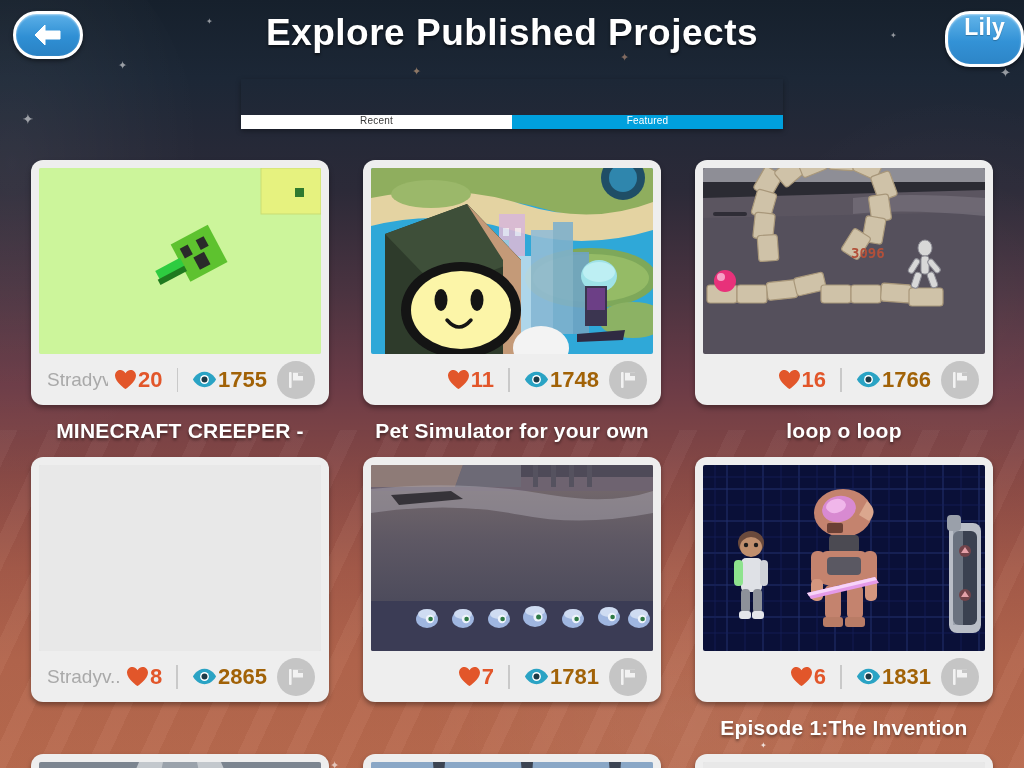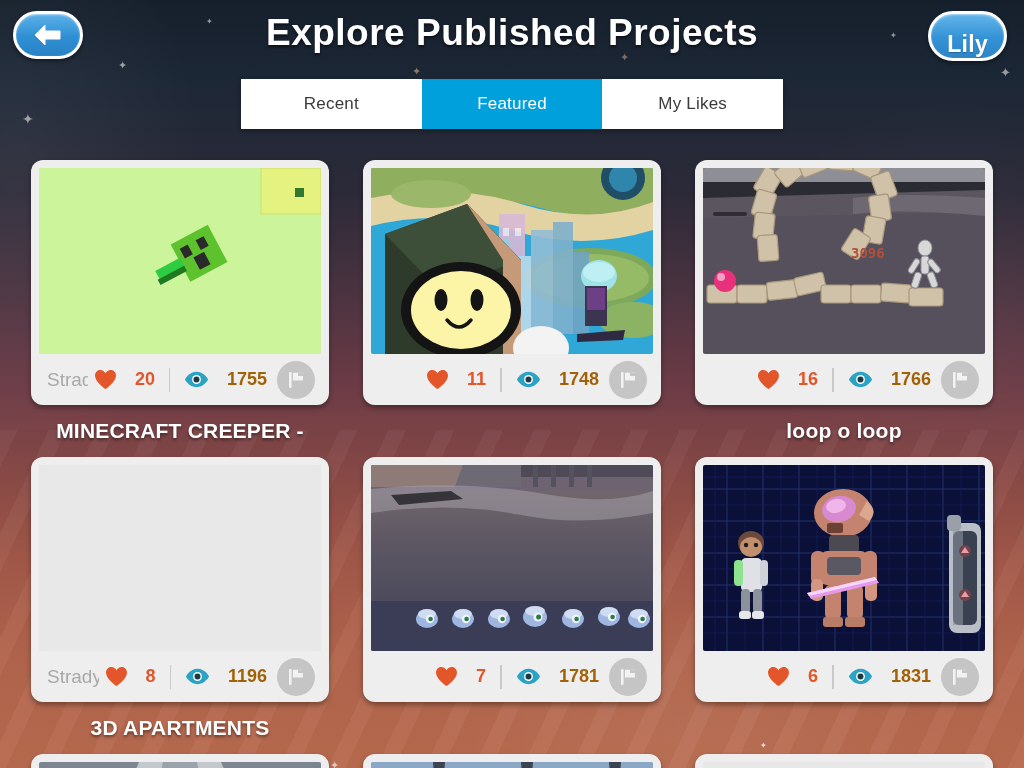--- a/index.html
+++ b/index.html
@@ -55,26 +55,26 @@
   .back-btn {
     position: absolute; left: 13px; top: 11px;
     width: 70px; height: 48px; border-radius: 24px;
     background: linear-gradient(180deg, #5cb0e8 0%, #2f8fd4 55%, #2a82c4 100%);
     border: 3px solid #ffffff;
     box-shadow: 0 2px 4px rgba(0,0,0,0.45), inset 0 1px 2px rgba(255,255,255,0.55);
     display: flex; align-items: center; justify-content: center;
     cursor: pointer;
   }
   .user-btn {
-    position: absolute; right: 17px; top: 11px;
-    min-width: 78px; height: 50px; padding: 0 16px; border-radius: 25px;
+    position: absolute; right: 0; top: 11px;
+    min-width: 78px; height: 56px; padding: 0 16px; border-radius: 25px;
     background: linear-gradient(180deg, #63b5ea 0%, #3392d6 55%, #2d85c7 100%);
     border: 3px solid #ffffff;
     box-shadow: 0 2px 4px rgba(0,0,0,0.45), inset 0 1px 2px rgba(255,255,255,0.5);
-    display: flex; align-items: flex-end; justify-content: center;
+    display: flex; align-items: flex-start; justify-content: center;
     color: #ffffff; font-size: 23px; font-weight: 700; letter-spacing: .3px;
     text-shadow: 0 1px 1px rgba(0,0,0,0.25);
     cursor: pointer;
   }
   .page-title {
     position: absolute; left: 0; right: 0; top: 12px;
     text-align: center;
     color: #ffffff;
     font-size: 37px; font-weight: 700; letter-spacing: 0.5px;
     text-shadow: 0 2px 3px rgba(0,0,0,0.55);
@@ -82,24 +82,25 @@
 
   
   .tabbar {
     position: absolute; left: 241px; top: 79px;
     width: 542px; height: 50px;
     display: flex; overflow: hidden;
     box-shadow: 0 2px 5px rgba(0,0,0,0.35);
   }
   .tab {
     flex: 1 1 0;
-    display: flex; align-items: center; justify-content: center;
+    display: flex; align-items: flex-start; justify-content: center;
     background: #ffffff; color: #3b3b3b;
-    font-size: 17px; font-weight: 400; letter-spacing: .2px;
+    font-size: 10px; font-weight: 400; letter-spacing: .2px;
     cursor: pointer;
+    margin-top: 36px;
   }
   .tab.active { background: #00a0dd; color: #ffffff; }
 
   
   .grid {
     position: absolute; left: 0; top: 160px; width: 1024px;
     display: grid;
     grid-template-columns: repeat(3, 298px);
     column-gap: 34px; row-gap: 0;
     justify-content: center;
@@ -129,22 +130,22 @@
     padding: 0 6px 0 8px;
     gap: 0;
   }
   .author {
     color: #a9a9a9; font-size: 19px; font-weight: 400;
     white-space: nowrap; overflow: hidden;
     margin-right: 6px;
   }
   .spacer { flex: 1 1 auto; }
   .stat {
-    display: flex; align-items: center; gap: 18px;
-    font-size: 18px; font-weight: 700;
+    display: flex; align-items: center; gap: 1px;
+    font-size: 22px; font-weight: 700;
   }
   .stat.likes { color: #e2562a; }
   .stat.views { color: #a16207; }
   .divider {
     width: 2px; height: 24px; background: #c9c9c9;
     margin: 0 14px;
   }
   .flag-btn {
     width: 38px; height: 38px; border-radius: 50%;
     background: #c5c5c5;
@@ -197,23 +198,20 @@
     <span>Lily</span>
   </div>
 </div>
 
 <div class="tabbar">
   <div class="tab">
       <span>Recent</span>
     </div>
   <div class="tab active">
       <span>Featured</span>
-    </div>
-  <div class="tab">
-      <span>My Likes</span>
     </div>
 </div>
 
 <div class="grid">
 
   <div class="cell">
     <div class="card">
       <div class="thumb">
         <svg class="th-full" viewBox="0 0 282 186" preserveAspectRatio="none">
           <rect width="282" height="186" fill="#ccf59b"></rect>
@@ -323,20 +321,21 @@
         </div>
         <div class="flag-btn">
           <svg class="svg-ico" width="20" height="20" viewBox="0 0 20 20">
             <rect x="3" y="2" width="2.6" height="16" rx="1" fill="#f2f2f2"></rect>
             <path d="M7 2.8 L17 2.8 L17 10.6 L7 10.6 Z" fill="#f2f2f2"></path>
             <path d="M12 2.8 L12 6 L17 6 L17 2.8 Z" fill="#c5c5c5"></path>
           </svg>
         </div>
       </div>
     </div>
+    <div class="card-title">Pet Simulator for your own</div>
   </div>
 
   <div class="cell">
     <div class="card">
       <div class="thumb">
         <svg class="th-full" viewBox="0 0 282 186" preserveAspectRatio="none">
           <rect width="282" height="186" fill="#55505c"></rect>
           <rect y="0" width="282" height="34" fill="#2b2b33"></rect>
           <rect y="0" width="282" height="14" fill="#8e8e96"></rect>
           <path d="M0 30 L282 22 L282 44 L0 50 Z" fill="#5b5560"></path>
@@ -425,32 +424,31 @@
           </svg>
           <span>8</span>
         </div>
         <div class="divider"></div>
         <div class="stat views">
           <svg class="svg-ico" width="25" height="19" viewBox="0 0 26 18">
             <path d="M13 1 C5 1 1 9 1 9 C1 9 5 17 13 17 C21 17 25 9 25 9 C25 9 21 1 13 1 Z" fill="#2aa3c4"></path>
             <circle cx="13" cy="9" r="4.6" fill="#ffffff"></circle>
             <circle cx="13" cy="9" r="3.1" fill="#1b3a46"></circle>
           </svg>
-          <span>1196</span>
+          <span>2865</span>
         </div>
         <div class="flag-btn">
           <svg class="svg-ico" width="20" height="20" viewBox="0 0 20 20">
             <rect x="3" y="2" width="2.6" height="16" rx="1" fill="#f2f2f2"></rect>
             <path d="M7 2.8 L17 2.8 L17 10.6 L7 10.6 Z" fill="#f2f2f2"></path>
             <path d="M12 2.8 L12 6 L17 6 L17 2.8 Z" fill="#c5c5c5"></path>
           </svg>
         </div>
       </div>
     </div>
-    <div class="card-title">3D APARTMENTS</div>
   </div>
 
   <div class="cell">
     <div class="card">
       <div class="thumb">
         <svg class="th-full" viewBox="0 0 282 186" preserveAspectRatio="none">
           <defs>
             <linearGradient id="hfbg" x1="0" y1="0" x2="0" y2="1">
               <stop offset="0%" stop-color="#7b6e6e"></stop>
               <stop offset="40%" stop-color="#5e5864"></stop>
@@ -624,20 +622,21 @@
         </div>
         <div class="flag-btn">
           <svg class="svg-ico" width="20" height="20" viewBox="0 0 20 20">
             <rect x="3" y="2" width="2.6" height="16" rx="1" fill="#f2f2f2"></rect>
             <path d="M7 2.8 L17 2.8 L17 10.6 L7 10.6 Z" fill="#f2f2f2"></path>
             <path d="M12 2.8 L12 6 L17 6 L17 2.8 Z" fill="#c5c5c5"></path>
           </svg>
         </div>
       </div>
     </div>
+    <div class="card-title">Episode 1:The Invention</div>
   </div>
 
   <div class="cell">
     <div class="card">
       <div class="thumb">
         <svg class="th-full" viewBox="0 0 282 186" preserveAspectRatio="none">
           <rect width="282" height="186" fill="#7c8590"></rect>
           <path d="M100 0 L182 0 L260 186 L22 186 Z" fill="#c3c8cd"></path>
           <path d="M124 0 L158 0 L196 186 L86 186 Z" fill="#9aa2ab"></path>
           <ellipse cx="141" cy="22" rx="12" ry="16" fill="#ef2f86"></ellipse>

